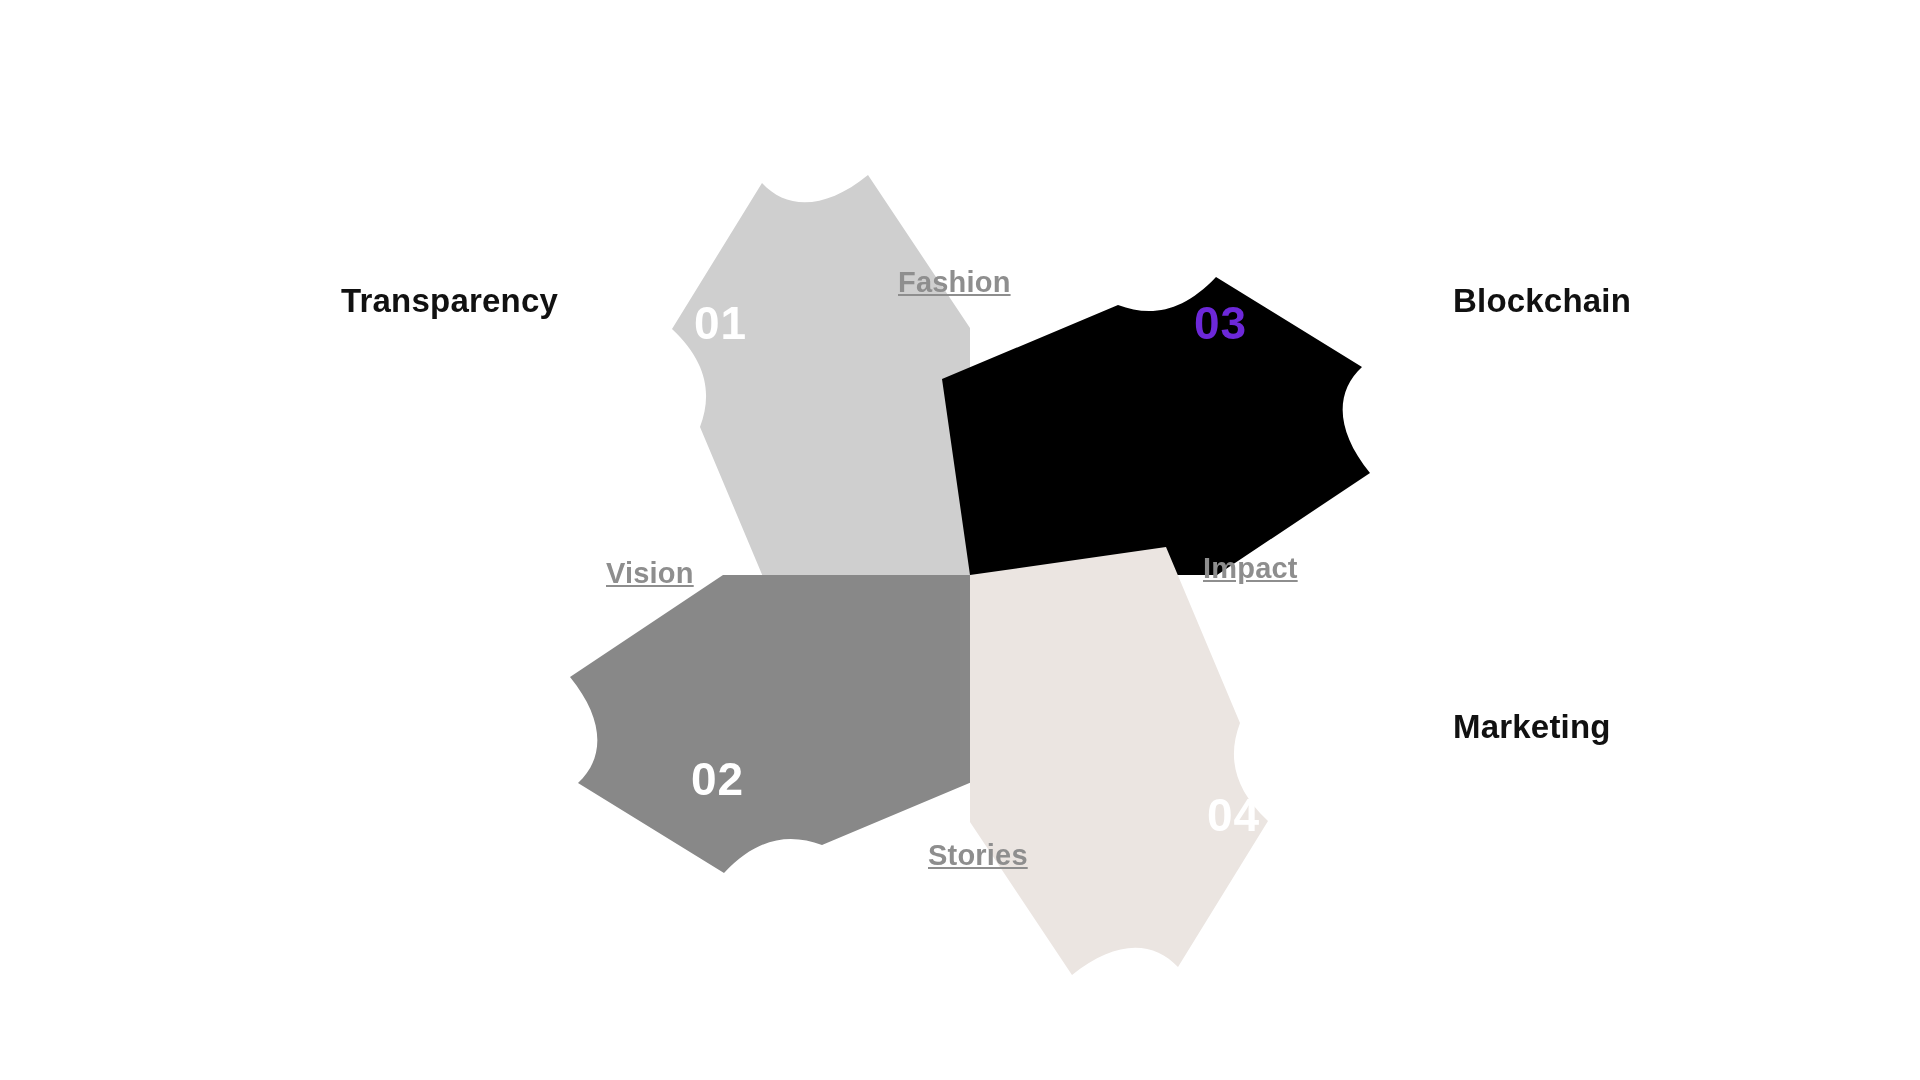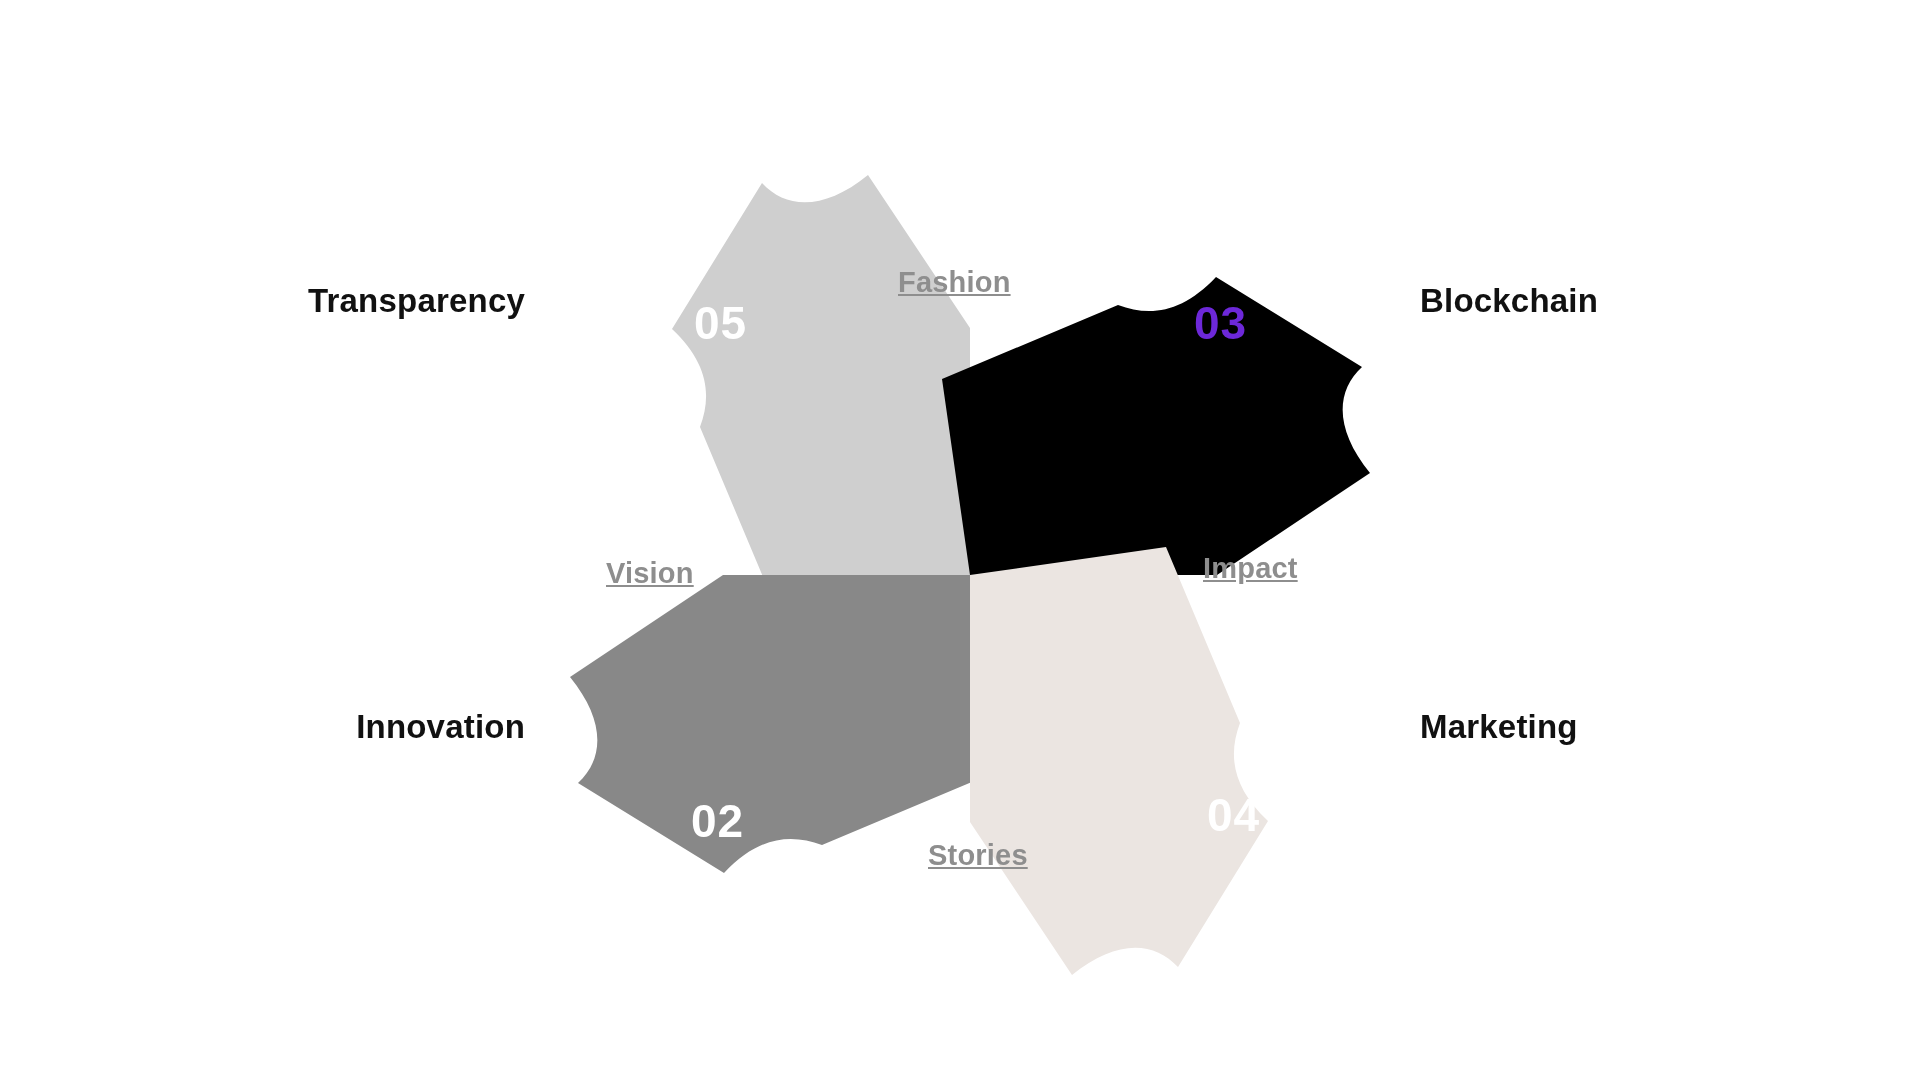--- a/index.html
+++ b/index.html
@@ -28,20 +28,21 @@
   }
   .outer-label {
     position: absolute;
     font-family: "Liberation Sans", sans-serif;
     font-weight: bold;
     font-size: 33px;
     letter-spacing: 0.2px;
     color: #111111;
     white-space: nowrap;
     line-height: 1;
+    margin-left: 33px;
   }
   .outer-label.right { text-align: center; }
   .outer-label.left  { text-align: right; }
 
   .inner-label {
     position: absolute;
     font-family: "Liberation Sans", sans-serif;
     font-weight: bold;
     font-size: 29px;
     letter-spacing: 0.2px;
@@ -72,33 +73,32 @@
       <path d="M 0,0 L 0,-247 L -102,-400 C -145,-365 -183,-365 -208,-392 L -298,-246 C -262,-212 -258,-180 -270,-148 L -196,28 Z" fill="#cfcfcf" transform="translate(970,575) rotate(0)"></path>
       <path d="M 0,0 L 0,-247 L -102,-400 C -145,-365 -183,-365 -208,-392 L -298,-246 C -262,-212 -258,-180 -270,-148 L -196,28 Z" fill="#888888" transform="translate(970,575) rotate(270)"></path>
       <path d="M 0,0 L 0,-247 L -102,-400 C -145,-365 -183,-365 -208,-392 L -298,-246 C -262,-212 -258,-180 -270,-148 L -196,28 Z" fill="#000000" transform="translate(970,575) rotate(90)"></path>
       <path d="M 0,0 L 0,-247 L -102,-400 C -145,-365 -183,-365 -208,-392 L -298,-246 C -262,-212 -258,-180 -270,-148 L -196,28 Z" fill="#ebe5e1" transform="translate(970,575) rotate(180)"></path>
     </svg>
 
   <div class="outer-label left" style="left:0px; top:284px; width:525px;">Transparency</div>
 
   <div class="outer-label right" style="left:1420px; top:284px;">Blockchain</div>
 
-  <div class="outer-label left" style="left:0px; top:710px; width:525px;">Innovation</div>
 
   <div class="outer-label right" style="left:1420px; top:710px;">Marketing</div>
 
   <div class="inner-label" style="left:898px; top:268px;">Fashion</div>
 
   <div class="inner-label" style="left:606px; top:559px;">Vision</div>
 
   <div class="inner-label" style="left:1203px; top:554px;">Impact</div>
 
   <div class="inner-label" style="left:928px; top:841px;">Stories</div>
 
-  <div class="num-label" style="left:694px; top:300px;">05</div>
+  <div class="num-label" style="left:694px; top:300px;">01</div>
 
-  <div class="num-label" style="left:691px; top:798px;">02</div>
+  <div class="num-label" style="left:691px; top:756px;">02</div>
 
   <div class="num-label dark" style="left:1194px; top:300px;">03</div>
 
   <div class="num-label" style="left:1207px; top:792px;">04</div>
 
 </div>
 
 </body></html>

